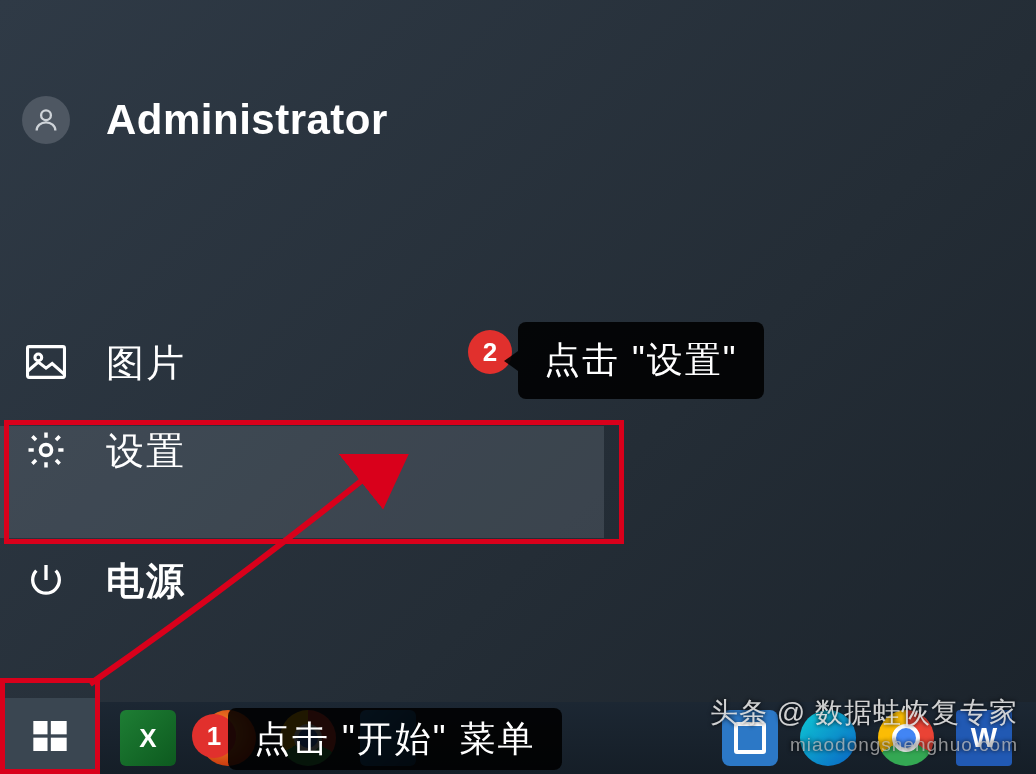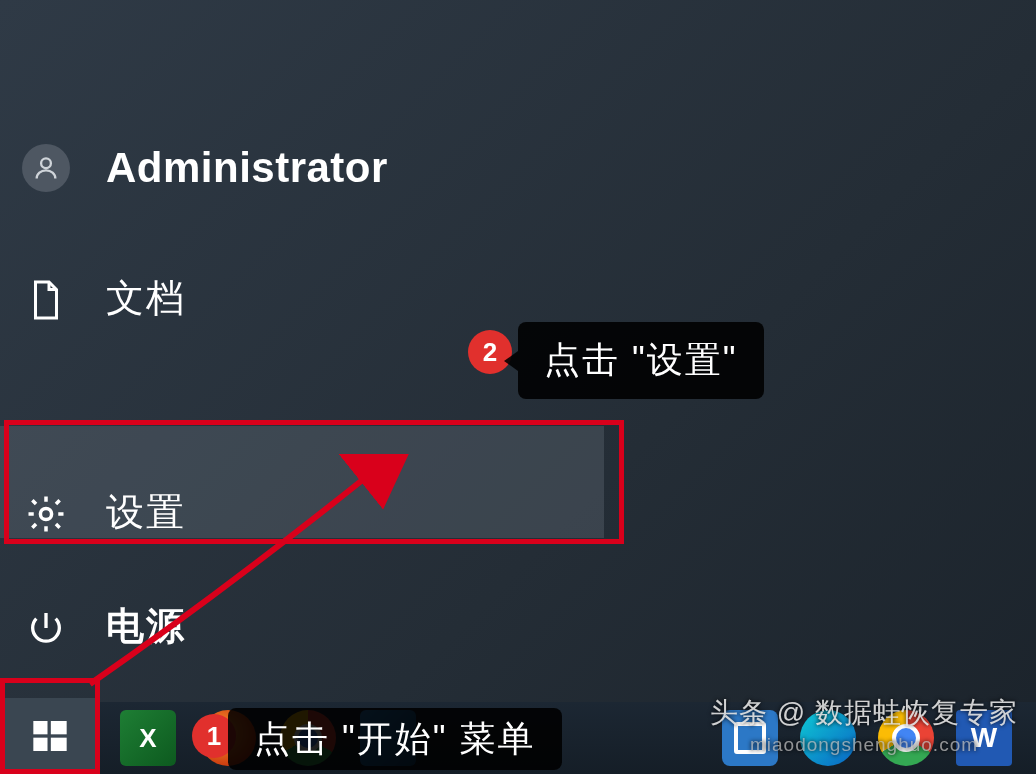--- a/index.html
+++ b/index.html
@@ -1,21 +1,21 @@
 <!DOCTYPE html>
 <html><head>
 <meta charset="utf-8">
 <style>
   * { box-sizing: border-box; margin: 0; padding: 0; }
   html, body { width: 1036px; height: 774px; overflow: hidden; font-family: "Segoe UI", "Microsoft YaHei", sans-serif; background: #000; }
   .screen { position: relative; width: 1036px; height: 774px; background: linear-gradient(135deg, #2f3a46 0%, #242d36 60%, #1b232b 100%); }
 
   
   .start-rail { position: absolute; left: 0; top: 0; width: 640px; height: 700px; }
-  .rail-item { display: flex; align-items: flex-end; gap: 36px; padding-left: 22px; height: 96px; color: #fff; font-size: 38px; font-weight: 400; cursor: pointer; }
+  .rail-item { display: flex; align-items: flex-start; gap: 36px; padding-left: 22px; height: 96px; color: #fff; font-size: 38px; font-weight: 400; cursor: pointer; }
   .rail-item.user { position: absolute; top: 96px; width: 640px; }
   .rail-item.docs { position: absolute; top: 228px; width: 640px; }
   .rail-item.pics { position: absolute; top: 338px; width: 640px; }
   .rail-item.settings { position: absolute; top: 426px; width: 604px; height: 112px; background: rgba(120,130,140,0.28); }
   .rail-item.power { position: absolute; top: 556px; width: 640px; font-weight: bold; }
 
   .rail-item .label { letter-spacing: 2px; }
   .rail-item.user .label { font-weight: 600; font-size: 42px; letter-spacing: 0.5px; }
 
   .icon-slot { width: 48px; height: 48px; display: flex; align-items: center; justify-content: center; color: #fff; }
@@ -39,21 +39,21 @@
   .badge { position:absolute; width: 44px; height: 44px; border-radius: 50%; background: #e1302d; color:#fff; display:flex; align-items:center; justify-content:center; font-size: 26px; font-weight:600; }
   .badge.b1 { left: 192px; bottom: 16px; }
   .badge.b2 { left: 468px; top: 330px; }
   
   .callout.c2::before { content:""; position:absolute; left:-14px; top:50%; transform:translateY(-50%); border-width:10px 14px 10px 0; border-style:solid; border-color: transparent rgba(0,0,0,0.88) transparent transparent; }
 
   
   .arrow { position:absolute; left: 70px; bottom: 80px; width: 340px; height: 240px; pointer-events:none; }
 
   
-  .watermark { position:absolute; right: 18px; bottom: 18px; color: rgba(230,230,230,0.9); font-size: 28px; text-align:center; text-shadow:0 0 4px #000; letter-spacing:1px;}
+  .watermark { position:absolute; right: 18px; bottom: 18px; color: rgba(230,230,230,0.9); font-size: 28px; text-align:right; text-shadow:0 0 4px #000; letter-spacing:1px;}
   .watermark .small { font-size: 19px; color: rgba(200,200,200,0.7); display:block; margin-top:2px;}
 
   
   .chip-excel { background: linear-gradient(135deg,#1e7e34,#0d5a1f); color:#fff; font-weight:700; font-size:26px; border-radius:6px;}
   .chip-firefox { background: radial-gradient(circle at 40% 40%, #ff9a2e, #cc3d10 70%); border-radius:50%; }
   .chip-chrome { background: conic-gradient(#ea4335 0 120deg,#34a853 120deg 240deg,#fbbc05 240deg 360deg); border-radius:50%; position:relative;}
   .chip-chrome::after{content:"";position:absolute;inset:14px;background:#4285f4;border:4px solid #fff;border-radius:50%;}
   .chip-fe { background:#2c78c6; border-radius:8px; position:relative;}
   .chip-fe::after{content:"";position:absolute;inset:12px;border:4px solid #fff;border-radius:3px;}
   .chip-edge { background: linear-gradient(135deg,#0ecad4,#0a64c4); border-radius:50%; }
@@ -72,30 +72,31 @@
     <div class="rail-item user">
       <span class="icon-slot avatar">
         <svg width="28" height="28" viewBox="0 0 24 24" fill="none" stroke="#cfd4d9" stroke-width="2">
             <circle cx="12" cy="8" r="4.2"></circle>
             <path d="M4 21c0-4.2 3.6-7 8-7s8 2.8 8 7"></path>
           </svg>
       </span>
       <span class="label">Administrator</span>
     </div>
 
-    <div class="rail-item docs">
+
+    <div class="rail-item pics">
       <span class="icon-slot">
-        <svg width="36" height="42" viewBox="0 0 24 28" fill="none" stroke="#fff" stroke-width="2">
-            <path d="M5 2h9l5 5v19H5z"></path>
-            <path d="M14 2v5h5"></path>
+        <svg width="40" height="34" viewBox="0 0 26 22" fill="none" stroke="#fff" stroke-width="2">
+            <rect x="1" y="1" width="24" height="20" rx="1"></rect>
+            <circle cx="8" cy="8" r="2.2"></circle>
+            <path d="M1 17l7-6 5 4 4-3 8 7"></path>
           </svg>
       </span>
-      <span class="label">文档</span>
+      <span class="label">图片</span>
     </div>
-
 
     <div class="rail-item settings">
       <span class="icon-slot">
         <svg width="42" height="42" viewBox="0 0 24 24" fill="none" stroke="#fff" stroke-width="2">
             <circle cx="12" cy="12" r="3.2"></circle>
             <path d="M12 2v3M12 19v3M4.2 4.2l2.1 2.1M17.7 17.7l2.1 2.1M2 12h3M19 12h3M4.2 19.8l2.1-2.1M17.7 6.3l2.1-2.1"></path>
           </svg>
       </span>
       <span class="label">设置</span>
     </div>

